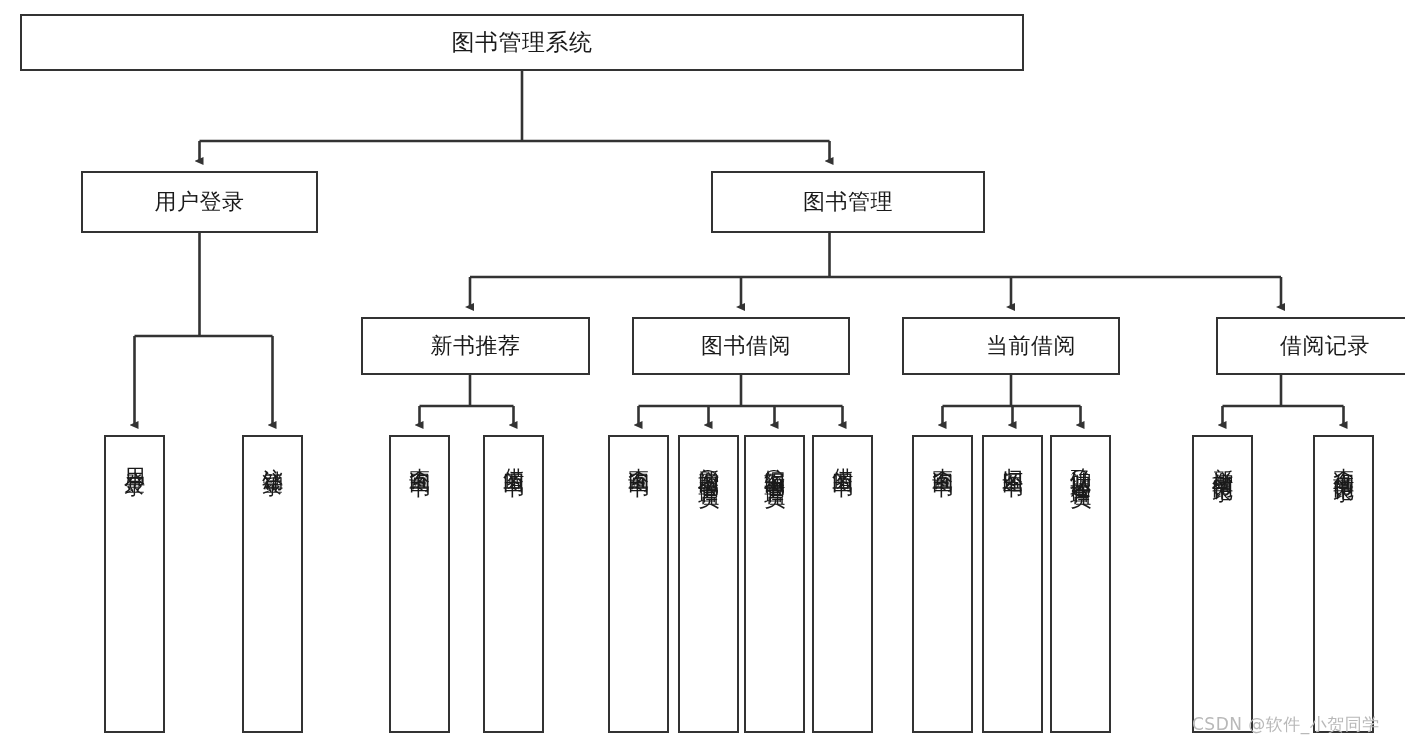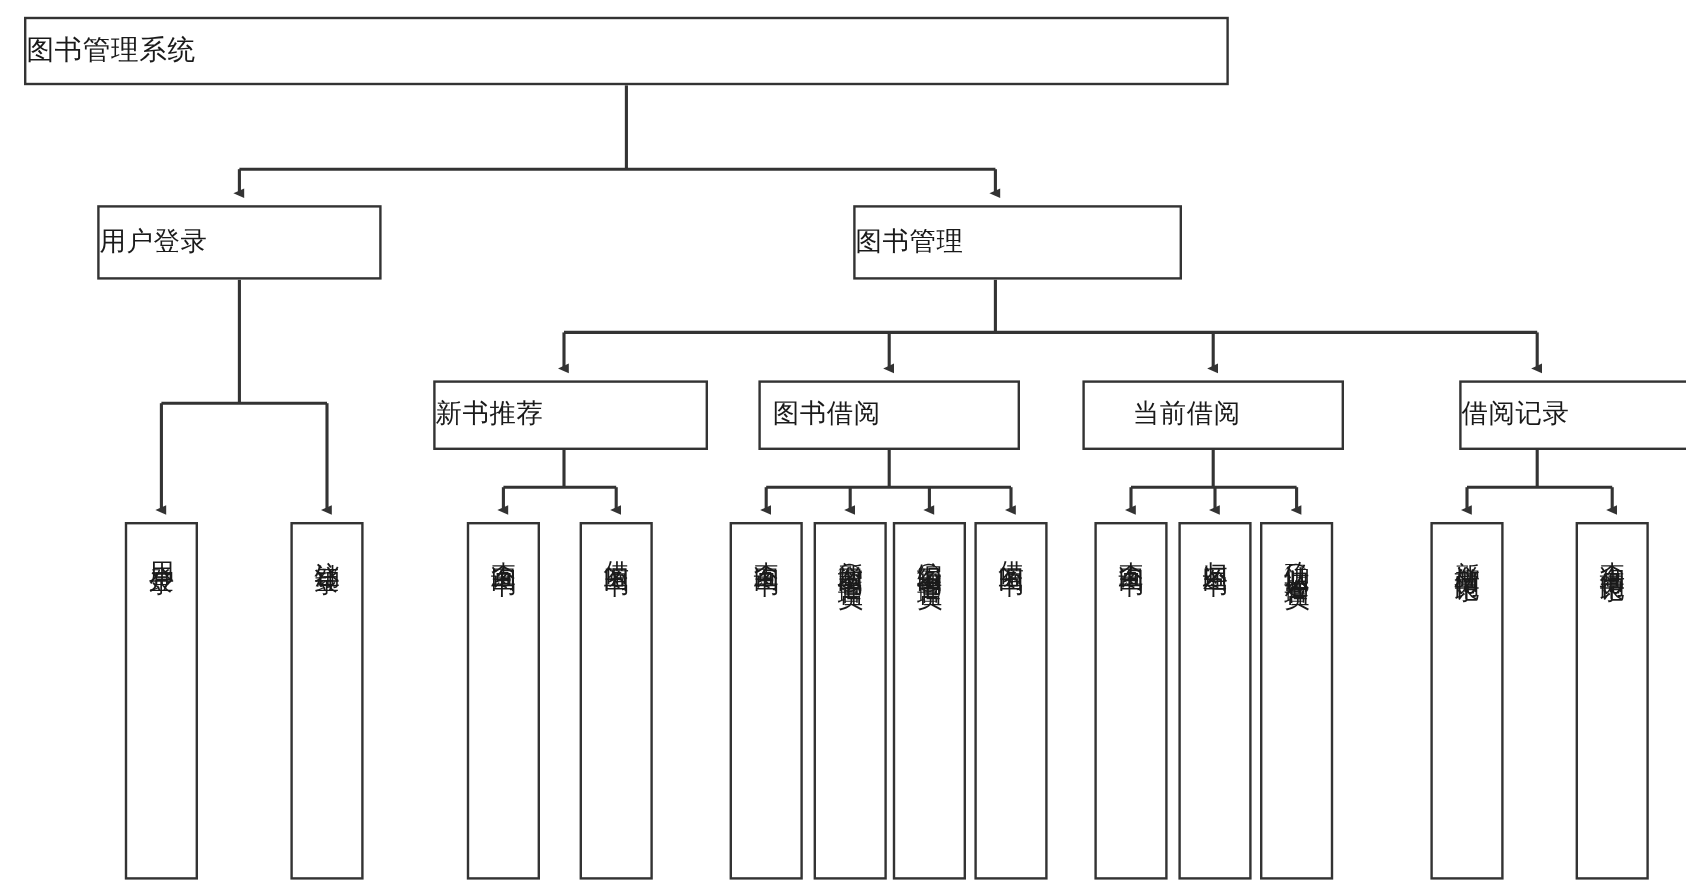--- a/index.html
+++ b/index.html
@@ -24,20 +24,21 @@
     width: 1405px;
     height: 747px;
   }
   .node {
     position: absolute;
     box-sizing: border-box;
     background: #ffffff;
     border: 2px solid #333333;
     display: flex;
     align-items: center;
+    justify-content: center;
     color: #1a1a1a;
     z-index: 2;
   }
   .node .label {
     font-size: 22px;
     line-height: 1.15;
     letter-spacing: 0.5px;
     white-space: nowrap;
   }
   .node.vertical .label {
@@ -169,14 +170,15 @@
         <span class="label">确认归还（管理员）</span>
       </div>
       <div class="node vertical" style="left: 1192px; top: 435px; width: 61px; height: 298px; border-color: rgb(51, 51, 51); color: rgb(26, 26, 26);">
         <span class="label">新增借阅记录</span>
       </div>
       <div class="node vertical" style="left: 1313px; top: 435px; width: 61px; height: 298px; border-color: rgb(51, 51, 51); color: rgb(26, 26, 26);">
         <span class="label">查询借阅记录</span>
       </div>
     </div>
 
+  <div class="watermark">CSDN @软件_小贺同学</div>
 
 </div>
 
 </body></html>

